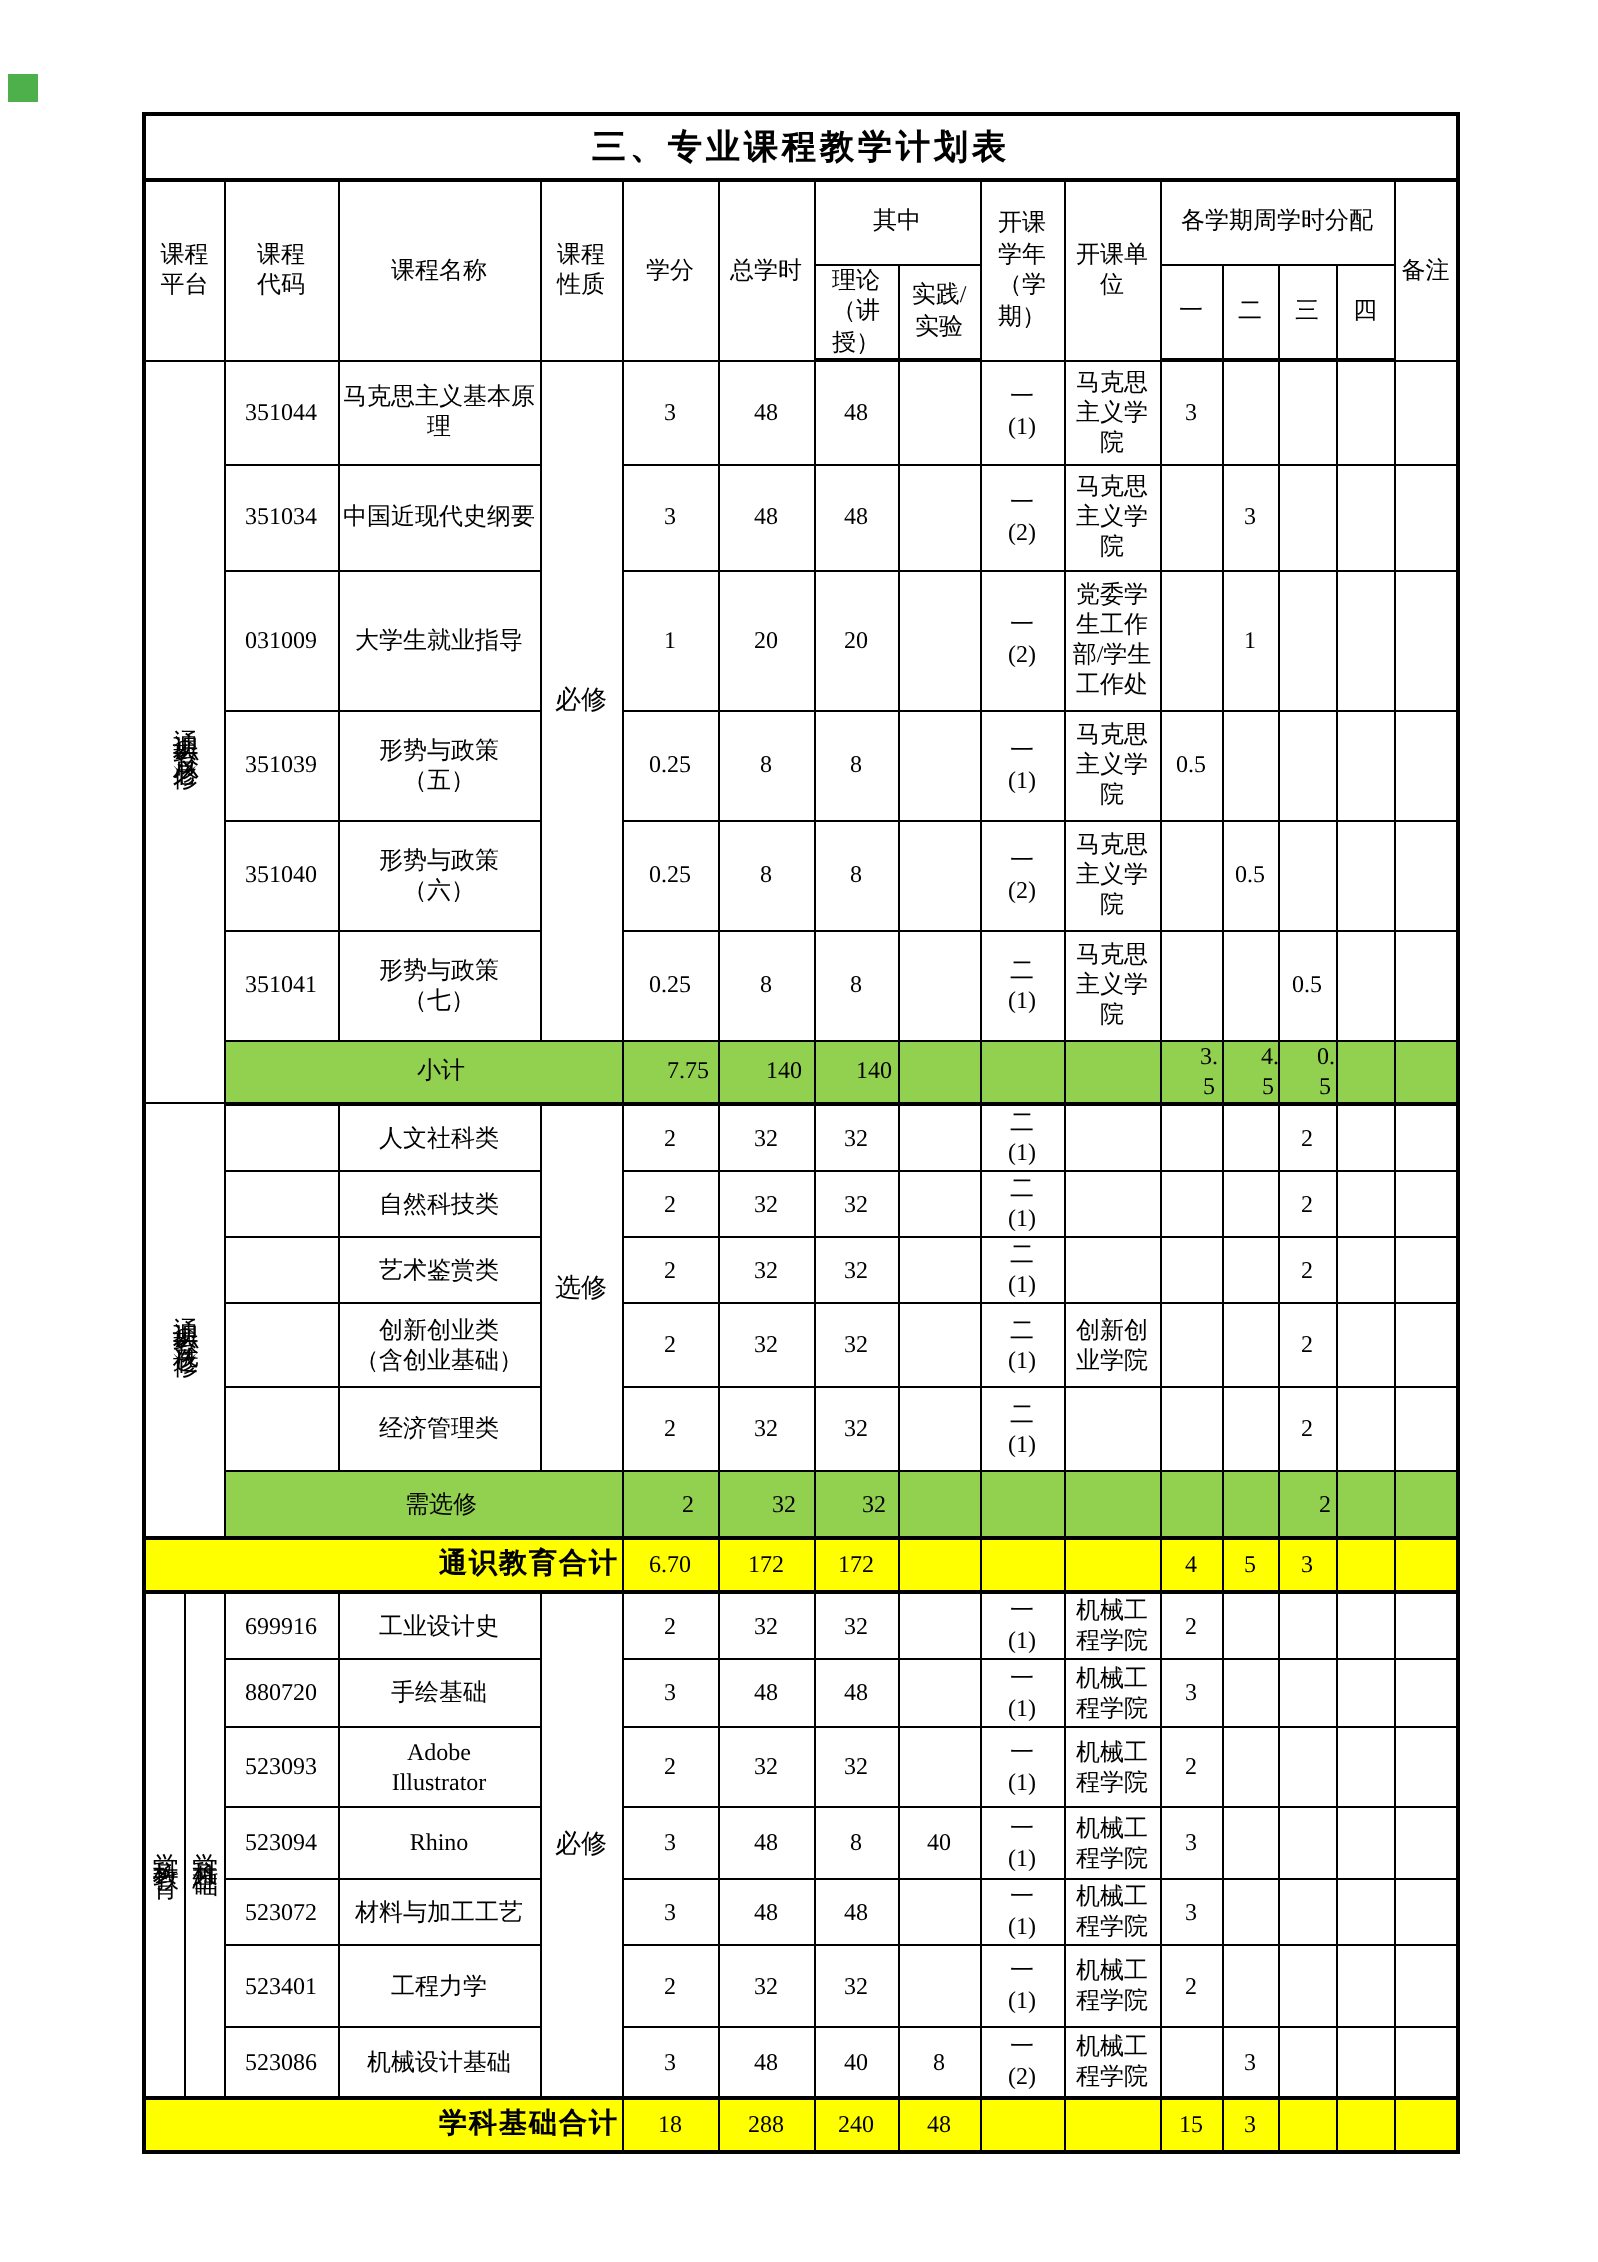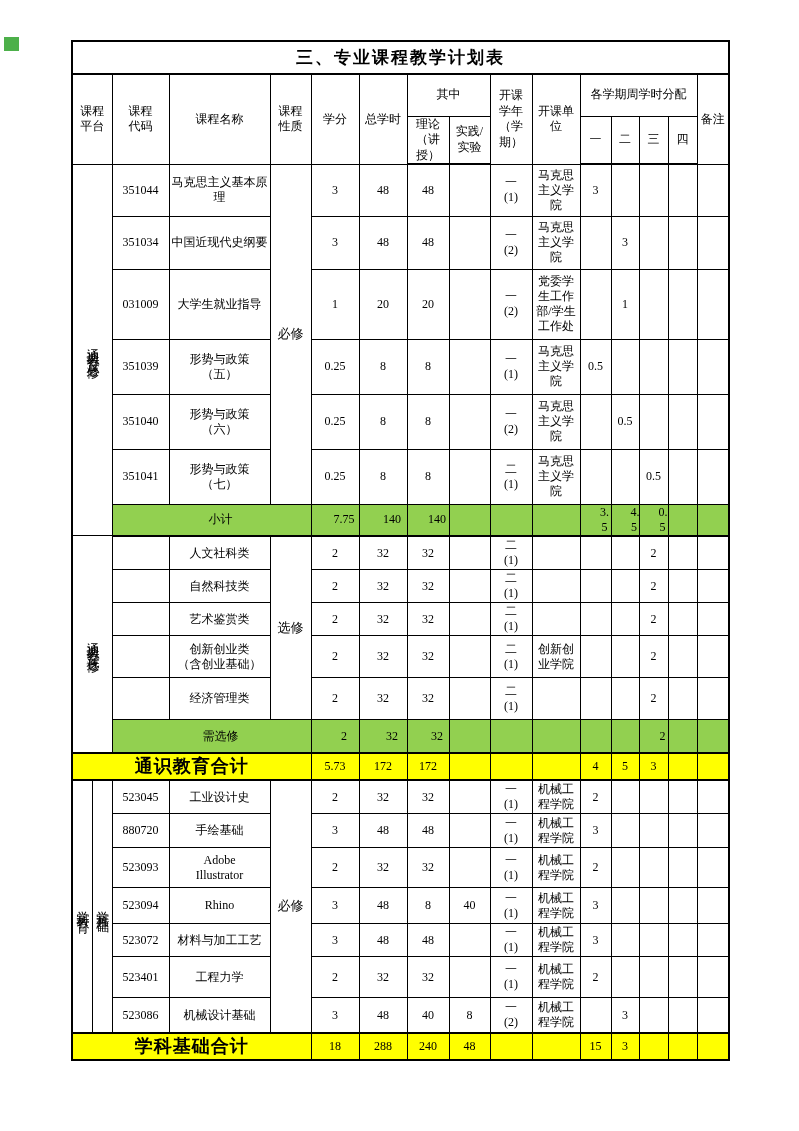--- a/index.html
+++ b/index.html
@@ -1,27 +1,27 @@
 <!DOCTYPE html>
 <html style="--green: #92d050; --yellow: #ffff00;"><head>
 <meta charset="utf-8">
 <style>
   html,body{margin:0;padding:0;background:#fff;}
   .page{position:relative;width:799px;height:1131px;background:#fff;overflow:hidden;
         font-family:"Liberation Serif","DejaVu Serif",serif;color:#000;}
   .marker{position:absolute;left:4px;top:37px;width:15px;height:14px;}
-  table.plan{position:absolute;left:71px;top:40px;width:657px;border-collapse:collapse;
+  table.plan{position:absolute;left:71px;top:56px;width:657px;border-collapse:collapse;
         table-layout:fixed;border:2px solid #000;}
   td{border:1px solid #000;text-align:center;vertical-align:middle;font-size:12px;
      line-height:1.25;padding:0 1px;white-space:pre-line;word-break:break-all;overflow:hidden;}
   td.title{font-size:17px;font-weight:bold;letter-spacing:2px;border-bottom-width:2px;}
   tr.head td{line-height:1.3;margin-top:35px;}
   td.vert{writing-mode:vertical-rl;letter-spacing:3px;font-size:13px;padding:2px 0;}
   td.nature{font-size:13px;margin-left:20px;}
-  td.bold{font-weight:bold;font-size:18px;letter-spacing:1px;}
+  td.bold{font-weight:bold;font-size:14px;letter-spacing:1px;text-align:right;}
   tr.thick-b td{border-bottom-width:2px;}
   tr.green-row td{background:var(--green,#92d050);padding-left:19px;}
   tr.yellow-row td{background:var(--yellow,#ffff00);border-top-width:2px;border-bottom-width:2px;}
 </style>
 </head>
 <body>
 
 <div class="page">
   <div class="marker" style="background: rgb(77, 176, 74);"></div>
   <table class="plan">
@@ -285,36 +285,36 @@
           <td></td>
           <td></td>
           <td></td>
           <td></td>
           <td>2</td>
           <td></td>
           <td></td>
         </tr>
         <tr class="yellow-row" style="height: 27px;">
           <td colspan="5" class="bold">通识教育合计</td>
-          <td>5.73</td>
+          <td>6.70</td>
           <td>172</td>
           <td>172</td>
           <td></td>
           <td></td>
           <td></td>
           <td>4</td>
           <td>5</td>
           <td>3</td>
           <td></td>
           <td></td>
         </tr>
         <tr style="height: 34px;">
           <td rowspan="7" class="vert">学科教育</td>
           <td rowspan="7" class="vert">学科基础</td>
-          <td>523045</td>
+          <td>699916</td>
           <td>工业设计史</td>
           <td rowspan="7" class="nature">必修</td>
           <td>2</td>
           <td>32</td>
           <td>32</td>
           <td></td>
           <td>一
 (1)</td>
           <td>机械工程学院</td>
           <td>2</td>

